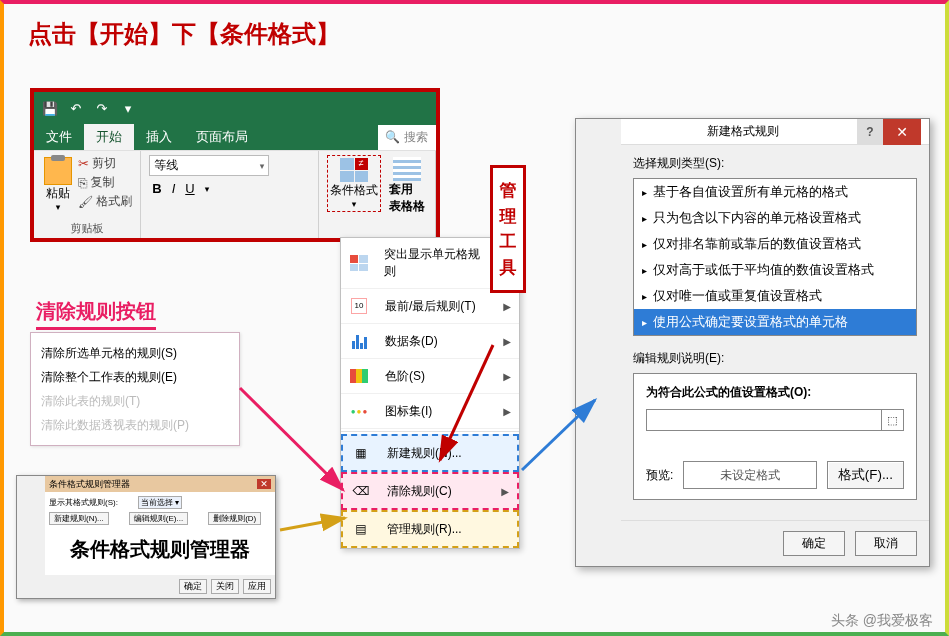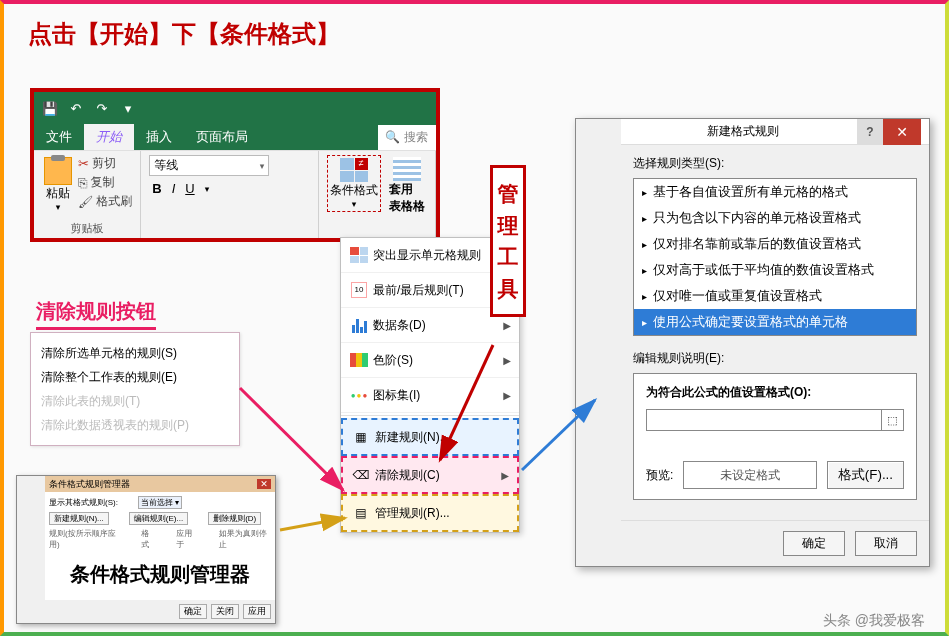--- a/index.html
+++ b/index.html
@@ -6,21 +6,21 @@
 body { width: 949px; height: 636px; background: #fafafa; position: relative; overflow: hidden; }
 .border-frame { position: absolute; inset: 0; border-top: 4px solid #e91e63; border-right: 4px solid #cddc39; border-bottom: 4px solid #4caf50; border-left: 4px solid #ff9800; }
 .title-text { position: absolute; top: 18px; left: 28px; font-size: 24px; font-weight: bold; color: #c00000; font-family: KaiTi, "楷体", serif; }
 
 
 .ribbon-wrap { position: absolute; top: 88px; left: 30px; width: 410px; border: 4px solid #c00000; background: #fff; }
 .ribbon-title { height: 32px; background: #217346; display: flex; align-items: center; gap: 10px; padding: 0 8px; color: #fff; font-size: 13px; }
 .ribbon-title span.icon { width: 16px; text-align: center; }
 .ribbon-tabs { height: 26px; background: #217346; display: flex; align-items: flex-end; color: #fff; font-size: 13px; }
 .ribbon-tabs .tab { padding: 4px 12px; cursor: pointer; }
-.ribbon-tabs .tab.active { background: #f3f3f3; color: #8b5cf6; font-style: italic; }
+.ribbon-tabs .tab.active { background: #f3f3f3; color: #14532d; }
 .ribbon-tabs .search { margin-left: auto; padding: 4px 8px; background: #fff; color: #888; font-size: 12px; }
 .ribbon-body { background: #f3f3f3; display: flex; height: 88px; border-top: 1px solid #e0e0e0; }
 .ribbon-group { border-right: 1px solid #d0d0d0; padding: 4px 8px 2px; display: flex; flex-direction: column; font-size: 12px; position: relative; }
 .ribbon-group .group-label { text-align: center; font-size: 11px; color: #555; margin-top: auto; }
 .clip-area { display: flex; align-items: flex-start; gap: 4px; }
 .paste-btn { display: flex; flex-direction: column; align-items: center; font-size: 12px; padding: 2px; }
 .paste-btn .icn { width: 28px; height: 28px; background: #ffb74d; border: 1px solid #e69500; position: relative; }
 .paste-btn .icn::before { content:""; position:absolute; top:-3px; left:6px; width:14px; height:6px; background:#888; border-radius:2px; }
 .small-btns { display:flex; flex-direction:column; gap:2px; font-size:12px; color:#444; }
 .small-btns div { display:flex; align-items:center; gap:3px; }
@@ -32,39 +32,39 @@
 .font-row2 { display:flex; gap:4px; font-size:13px; align-items:center; }
 .font-row2 span { padding:1px 3px; }
 .cond-group { display:flex; align-items:flex-start; gap:6px; }
 .cond-btn { display:flex; flex-direction:column; align-items:center; font-size:12px; border:1px dashed #c00000; padding:2px; }
 .cond-btn .icn { width:28px; height:24px; display:grid; grid-template-columns:1fr 1fr; grid-template-rows:1fr 1fr; gap:1px; }
 .cond-btn .icn div { background:#9cc2e5; }
 .cond-btn .icn div:nth-child(2){ background:#c00000; color:#fff; font-size:9px; text-align:center; }
 
 
 .cf-menu { position:absolute; top:237px; left:340px; width:180px; background:#fff; border:1px solid #c0c0c0; box-shadow:2px 2px 6px rgba(0,0,0,.2); font-size:12px; }
-.cf-menu .item { display:flex; align-items:center; padding:8px 8px; gap:4px; border-bottom:1px solid #f0f0f0; position:relative; }
+.cf-menu .item { display:flex; align-items:center; padding:8px 8px; gap:16px; border-bottom:1px solid #f0f0f0; position:relative; }
 .cf-menu .item .arrow { margin-left:auto; font-size:10px; color:#555; }
 .cf-menu .item .ic { width:20px; height:18px; display:flex; align-items:center; justify-content:center; }
 .cf-menu .sep { height:1px; background:#e0e0e0; margin:2px 0; }
 .cf-menu .item.new-rule { border:2px dashed #2e7cd6; background:#e8f3ff; }
 .cf-menu .item.clear-rule { border:2px dashed #e91e63; background:#ffe8f0; }
 .cf-menu .item.manage-rule { border:2px dashed #d4a017; background:#fff8e0; }
 
 .ic-hl { display:grid; grid-template-columns:1fr 1fr; grid-template-rows:1fr 1fr; gap:1px; width:18px; height:16px; }
 .ic-hl div{background:#bcd6ef;} .ic-hl div:first-child{background:#e74c3c;}
 .ic-top { width:16px; height:16px; border:1px solid #fca5a5; position:relative; font-size:8px; text-align:center; line-height:14px; }
 .ic-bars { display:flex; align-items:flex-end; gap:1px; height:16px; }
 .ic-bars div{ width:3px; background:#2e7cd6; }
 .ic-scale { display:flex; width:18px; height:14px; }
 .ic-scale div{ flex:1; }
 .ic-icons { display:flex; gap:1px; font-size:8px; }
 
 
-.mgmt-label { position:absolute; top:165px; left:490px; width:36px; border:3px solid #c00000; background:#fff; padding:10px 4px; text-align:center; font-size:21px; font-weight:bold; color:#c00000; line-height:1.5; }
+.mgmt-label { position:absolute; top:165px; left:490px; width:36px; border:3px solid #c00000; background:#fff; padding:10px 4px; text-align:center; font-size:17px; font-weight:bold; color:#c00000; line-height:1.5; }
 
 
 .clear-title { position:absolute; top:298px; left:36px; font-size:20px; font-weight:bold; color:#e91e63; border-bottom:3px solid #e91e63; padding-bottom:2px;text-align:center; }
 .clear-box { position:absolute; top:332px; left:30px; width:210px; border:1px solid #d0b0c0; background:#fff; padding:8px 10px; font-size:12px; line-height:2; box-shadow:1px 1px 3px rgba(0,0,0,.1); }
 .clear-box .disabled { color:#bbb; }
 
 
 .mgr-wrap { position:absolute; top:475px; left:16px; width:260px; border:1px solid #888; background:#f0f0f0; font-size:9px; box-shadow:2px 2px 5px rgba(0,0,0,.3);padding-left:28px; }
 .mgr-title { background:#e8c8a0; height:16px; display:flex; align-items:center; padding:0 4px; font-size:9px; }
 .mgr-title .x { margin-left:auto; background:#c0392b; color:#fff; width:14px; text-align:center; }
@@ -96,21 +96,21 @@
 .preview-row { display:flex; align-items:center; gap:10px; }
 .preview-box { flex:1; border:1px solid #888; height:28px; display:flex; align-items:center; justify-content:center; color:#555; }
 .fmt-btn { border:1px solid #888; background:#f5f5f5; padding:4px 10px; box-shadow:1px 1px 0 #fff inset; }
 .dlg-foot { display:flex; justify-content:flex-end; gap:10px; padding:10px 12px; border-top:1px solid #ddd; }
 .dlg-foot button { border:1px solid #888; background:#f5f5f5; padding:3px 18px; font-size:12px; }
 
 
 .arrow-svg { position:absolute; pointer-events:none; }
 
 
-.wm { position:absolute; bottom:6px; right:24px; font-size:14px; color:#888; }
+.wm { position:absolute; bottom:6px; right:16px; font-size:14px; color:#888; }
 </style>
 </head>
 <body>
 
 <div class="border-frame"></div>
 <div class="title-text">点击【开始】下【条件格式】</div>
 
 <div class="ribbon-wrap">
   <div class="ribbon-title">
     <span class="icon">💾</span>
@@ -274,26 +274,20 @@
   <div class="mgr-body">
     <div class="mgr-row">
       <span>显示其格式规则(S):</span>
       <span class="mgr-combo"><span>当前选择</span> ▾</span>
     </div>
     <div class="mgr-row">
       <span class="mgr-btn">新建规则(N)...</span>
       <span class="mgr-btn">编辑规则(E)...</span>
       <span class="mgr-btn">删除规则(D)</span>
     </div>
-    <div class="mgr-row" style="color:#666;">
-      <span>规则(按所示顺序应用)</span>
-      <span>格式</span>
-      <span>应用于</span>
-      <span>如果为真则停止</span>
-    </div>
     <div class="mgr-big">条件格式规则管理器</div>
   </div>
   <div class="mgr-foot">
     <span class="mgr-btn">确定</span>
     <span class="mgr-btn">关闭</span>
     <span class="mgr-btn">应用</span>
   </div>
 </div>
 
 <div class="dlg">

